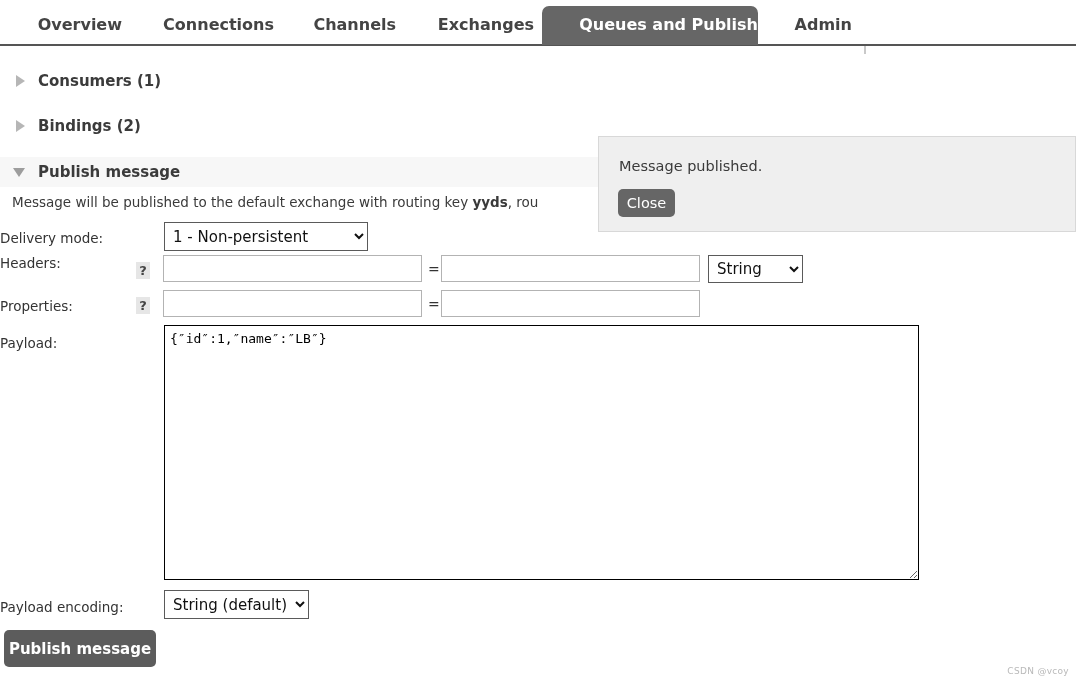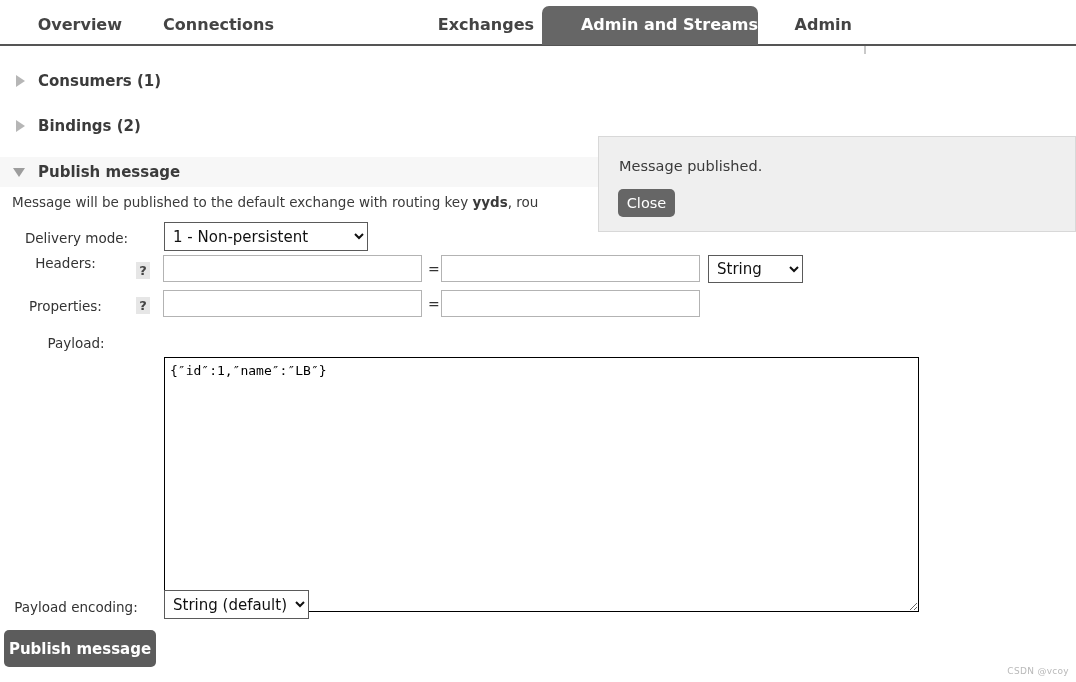--- a/index.html
+++ b/index.html
@@ -107,21 +107,21 @@
     left: 12px;
     top: 194px;
     font-size: 13.5px;
     color: #3a3a3a;
     white-space: nowrap;
   }
   .hint b { font-weight: bold; }
 
   .flabel {
     position: absolute;
-    text-align: center;
+    text-align: left;
     font-size: 13.5px;
     color: #333333;
     white-space: nowrap;
   }
 
   .help {
     position: absolute;
     width: 14px;
     height: 17px;
     background: #e6e6e6;
@@ -238,22 +238,23 @@
     letter-spacing: 0.3px;
     white-space: nowrap;
   }
 </style>
 </head>
 <body>
 
 <div class="tabbar">
   <div class="tab" style="left: 12px; width: 110px;">Overview</div>
   <div class="tab" style="left: 136px; width: 138px;">Connections</div>
+  <div class="tab" style="left: 288px; width: 108px;">Channels</div>
   <div class="tab" style="left: 410px; width: 124px;">Exchanges</div>
-  <div class="tab active" style="left: 542px; width: 216px;">Admin and Streams</div>
+  <div class="tab active" style="left: 542px; width: 216px;">Queues and Publish</div>
   <div class="tab" style="left: 772px; width: 80px;">Admin</div>
   <div class="tabbar-rule"></div>
   <div class="tabbar-tick"></div>
 </div>
 
 <div class="section" style="top:66px;">
   <span class="caret right"></span>
   <span class="stitle">Consumers (1)</span>
 </div>
 
@@ -283,21 +284,21 @@
   <option>String</option>
 </select>
 
 <div class="flabel" style="left:0px; top:298px; width:131px;">Properties:</div>
 <div class="help" style="left:136px; top:297px;">?</div>
 <input class="txt" style="left: 163px; top: 290px; width: 259px; height: 27px;" value="">
 <span class="eq" style="left:428px; top:296px;">=</span>
 <input class="txt" style="left: 441px; top: 290px; width: 259px; height: 27px;" value="">
 
 <div class="flabel" style="left:0px; top:335px; width:152px;">Payload:</div>
-<textarea class="payload" style="left: 164px; top: 325px; width: 755px; height: 255px; margin-top: 32px;">{″id″:1,″name″:″LB″}</textarea>
+<textarea class="payload" style="left: 164px; top: 325px; width: 755px; height: 255px;">{″id″:1,″name″:″LB″}</textarea>
 
 <div class="flabel" style="left:0px; top:599px; width:152px;">Payload encoding:</div>
 <select class="sel" style="left:164px; top:590px; width:145px; height:29px;">
   <option>String (default)</option>
 </select>
 
 <button class="btn-publish" style="left:4px; top:630px; width:152px; height:37px;">Publish message</button>
 
 <div class="popup">
   <div class="popup-text">Message published.</div>

